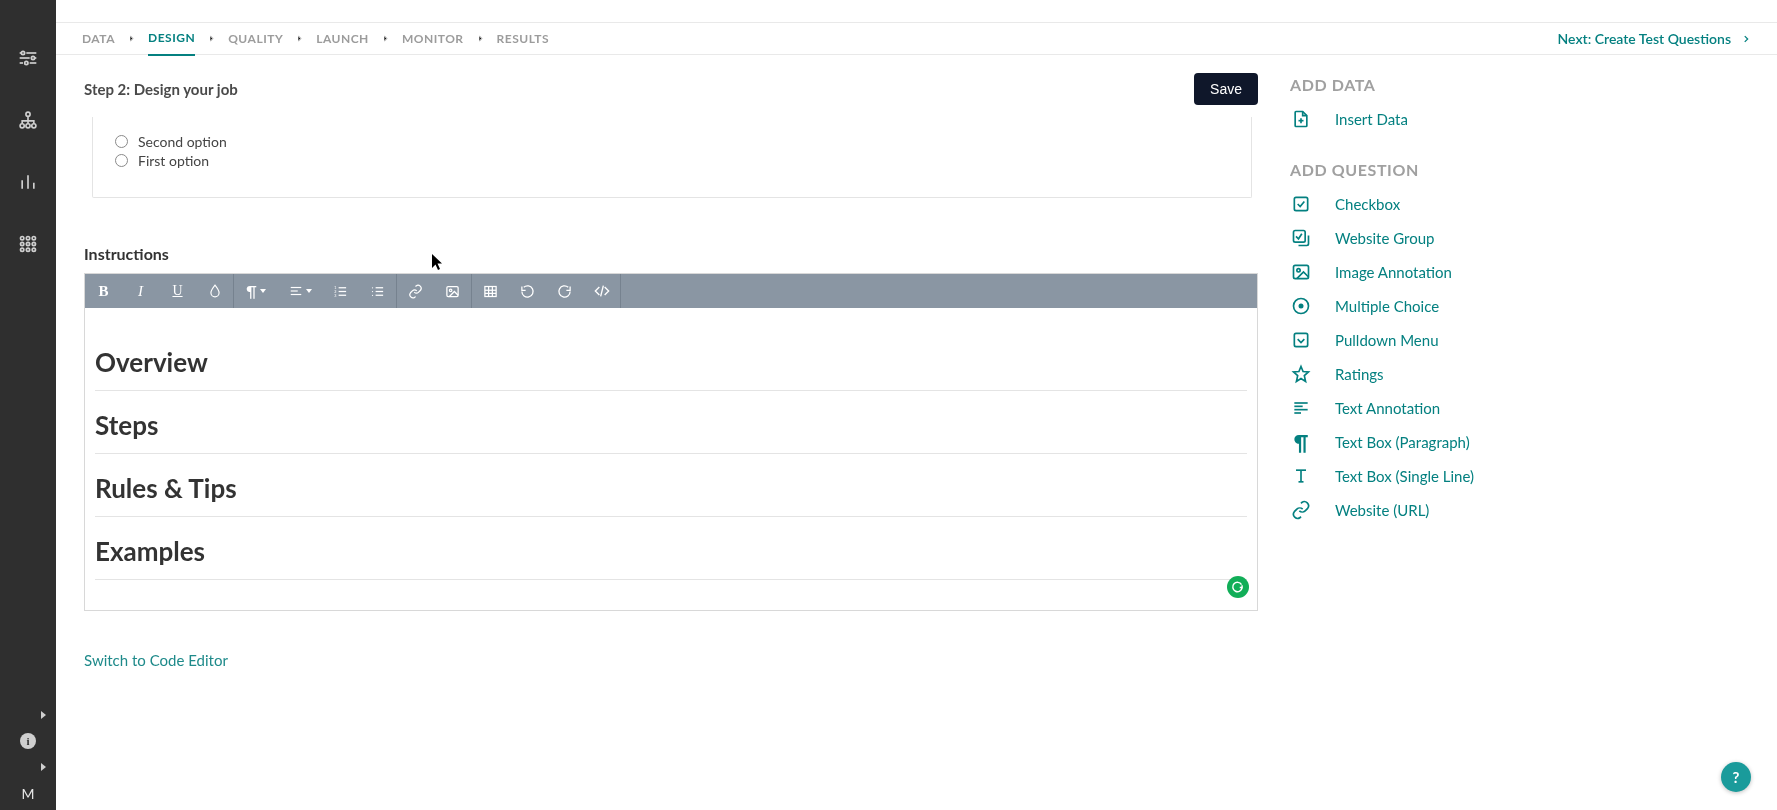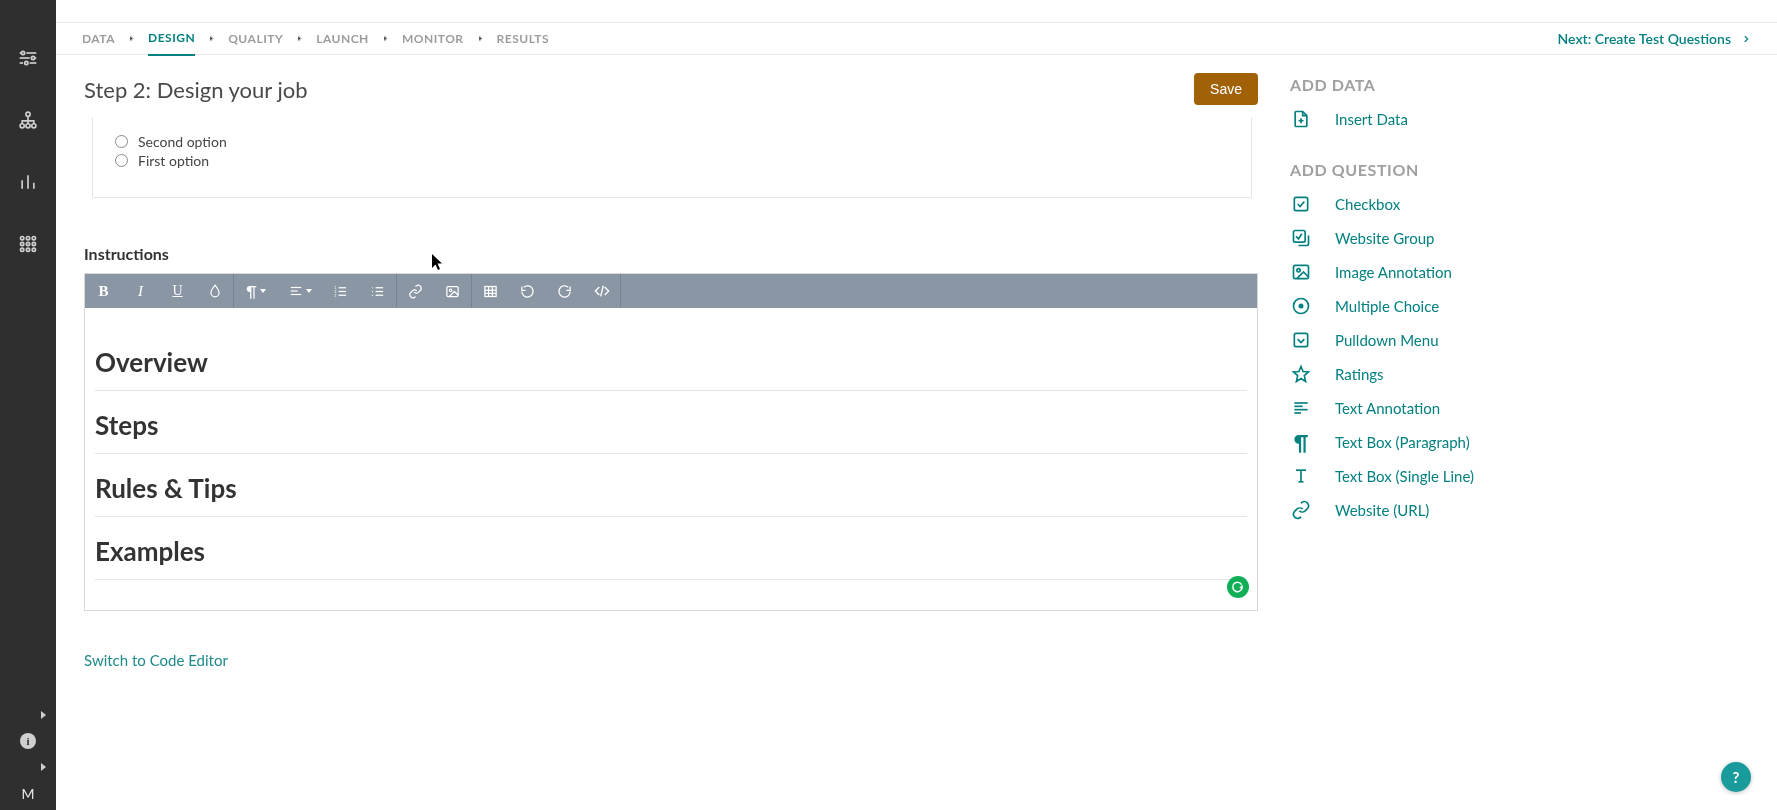--- a/index.html
+++ b/index.html
@@ -109,25 +109,25 @@
   }
   .content-col {
     flex: 1;
     padding: 18px 28px 30px 28px;
     max-width: 1230px;
   }
   .page-head {
     display: flex; align-items: center; margin-bottom: 12px;
   }
   .page-title {
-    font-size: 22px; color: #4a4a4a; font-weight: 400;
+    font-size: 15px; color: #4a4a4a; font-weight: 700;
   }
   .save-btn {
     margin-left: auto;
-    background: #a16207;
+    background: #0f172a;
     color: #fff;
     border: none;
     border-radius: 4px;
     padding: 8px 16px;
     font-size: 14px;
     cursor: pointer;
   }
 
   
   .card {

